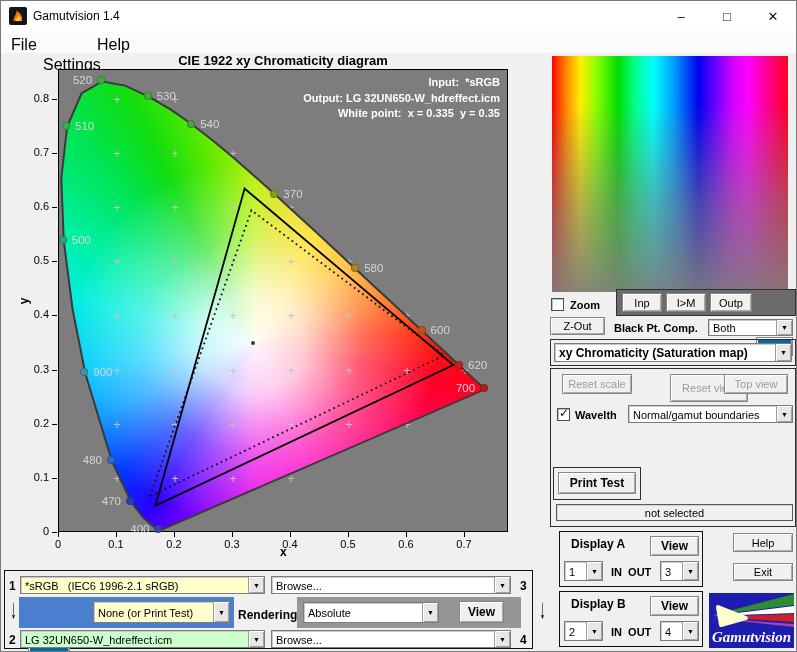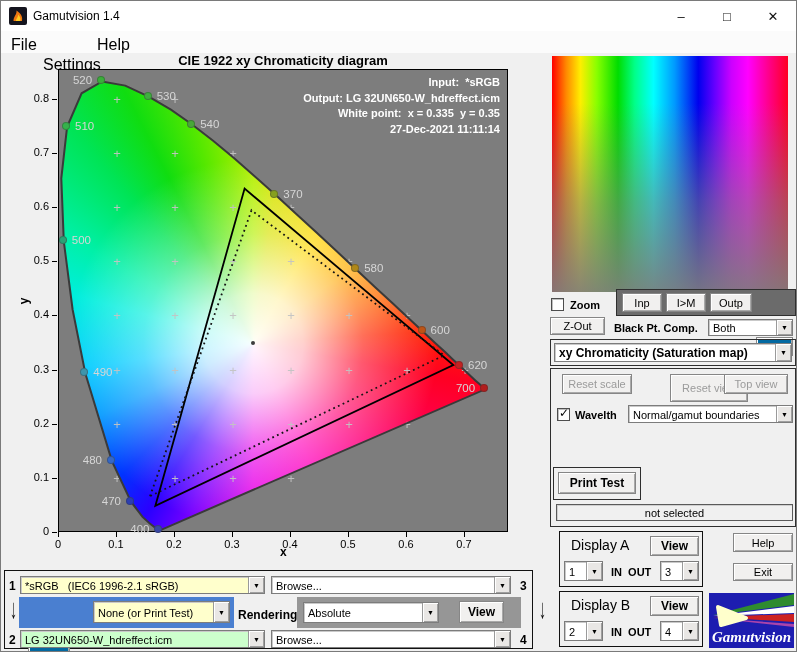--- a/index.html
+++ b/index.html
@@ -43,21 +43,21 @@
   .btn.disabled{color:#9b9b9b;}
   .combo{position:absolute;display:flex;background:#ffffff;border:1px solid #7c7c7c;box-shadow:inset 1px 1px 0 #c9c9c9;}
   .combo .cv{flex:1;padding:1px 0 0 4px;overflow:hidden;white-space:pre;font-size:11px;line-height:14px;align-self:center;}
   .combo .dd{width:16px;align-self:stretch;background:#e9e7e5;border-left:1px solid #9a9a9a;
     box-shadow:inset 1px 1px 0 #ffffff,inset -1px -1px 0 #9f9f9f;
     display:flex;align-items:center;justify-content:center;}
   .combo .dd::after{content:"▼";font-size:7px;color:#000;}
   .cb{position:absolute;width:13px;height:13px;background:#fff;border:1px solid #4d4d4d;box-shadow:inset 1px 1px 0 #bfbfbf;}
   .cb.checked::after{content:"✓";position:absolute;left:1px;top:-3px;font-size:12px;font-weight:bold;color:#000;}
   .lbl{position:absolute;font-size:11px;white-space:pre;font-weight:bold;}
-  .lbl.bold{font-weight:normal;font-size:14px;}
+  .lbl.bold{font-weight:bold;font-size:12px;}
   .frame{position:absolute;border:1px solid #2e2e2e;}
   .gradientpanel{position:absolute;left:551px;top:55px;width:236px;height:236px;
     background:
       linear-gradient(to bottom, rgba(125,125,125,0) 0%, rgba(125,125,125,0) 20%, rgba(125,125,125,0.55) 62%, rgba(126,125,124,0.92) 100%),
       linear-gradient(to right,#ff0000 0%,#ff8800 6%,#ffee00 12%,#88ff00 19%,#00dd00 28%,#00ff88 35%,#00ffff 43%,#0099ff 52%,#0000ee 62%,#6600ff 69%,#cc00ff 76%,#ff00ff 83%,#ff0088 92%,#ff0022 100%);
   }
   .btn-group-frame{position:absolute;left:615px;top:288px;width:180px;height:27px;background:#6b6b6b;border:1px solid #2f2f2f;}
   .statusbar{position:absolute;left:555px;top:503px;width:237px;height:17px;background:#f0f0f0;
     border:1px solid #5a5a5a;box-shadow:inset 1px 1px 0 #cfcfcf;display:flex;align-items:center;justify-content:center;}
   .bluepanel{position:absolute;left:18px;top:596px;width:215px;height:31px;background:#4a7fd0;}
@@ -149,38 +149,37 @@
         <span class="wl-label" style="top: 49.7513px; left: 16.0606px;">510</span>
         <span class="wl-dot" style="background: rgb(134, 160, 30); left: 211.36px; top: 119.82px;"></span>
         <span class="wl-label" style="top: 117.82px; left: 224.36px;">370</span>
         <span class="wl-dot" style="background: rgb(42, 162, 118); left: -0.244845px; top: 166.445px;"></span>
         <span class="wl-label" style="top: 164.445px; left: 12.7552px;">500</span>
         <span class="wl-dot" style="background: rgb(176, 136, 24); left: 292.197px; top: 194.496px;"></span>
         <span class="wl-label" style="top: 192.496px; left: 305.197px;">580</span>
         <span class="wl-dot" style="background: rgb(189, 84, 22); left: 358.595px; top: 256.284px;"></span>
         <span class="wl-label" style="top: 254.284px; left: 371.595px;">600</span>
         <span class="wl-dot" style="background: rgb(62, 149, 172); left: 21.3273px; top: 298.251px;"></span>
-        <span class="wl-label" style="top: 296.251px; left: 34.3273px;">490</span>
+        <span class="wl-label" style="top: 296.251px; left: 34.3273px;">900</span>
         <span class="wl-dot" style="background: rgb(196, 34, 34); left: 395.999px; top: 291.049px;"></span>
         <span class="wl-label" style="top: 289.049px; left: 408.999px;">620</span>
         <span class="wl-dot" style="background: rgb(178, 29, 29); left: 421.05px; top: 314.335px;"></span>
         <span class="wl-label" style="top: 312.335px; right: 31.9497px;">700</span>
         <span class="wl-dot" style="background: rgb(52, 104, 200); left: 47.9446px; top: 386.14px;"></span>
         <span class="wl-label" style="top: 384.14px; right: 405.055px;">480</span>
         <span class="wl-dot" style="background: rgb(44, 63, 178); left: 66.9652px; top: 426.7px;"></span>
         <span class="wl-label" style="top: 424.7px; right: 386.035px;">470</span>
         <span class="wl-dot" style="background: rgb(56, 71, 166); left: 95.4961px; top: 455.401px;"></span>
         <span class="wl-label" style="top: 453.401px; right: 357.504px;">400</span>
       </div>
     <div class="wp-dot" id="wpdot" style="left: 192.265px; top: 271.468px;"></div>
     <div class="annotation" id="annotation">
         <div class="ann-line">Input:  *sRGB</div>
         <div class="ann-line">Output: LG 32UN650-W_hdreffect.icm</div>
         <div class="ann-line">White point:  x = 0.335  y = 0.35</div>
-        <div class="ann-line">27-Dec-2021 11:11:14</div>
       </div>
   </div>
   <div id="ticklayer">
       <div class="tickmark" style="left: 57px; top: 531px; width: 1px; height: 5px;"></div>
       <span class="ticklabel" style="left: 57px; top: 537px; transform: translateX(-50%);">0</span>
       <div class="tickmark" style="left: 114.99px; top: 531px; width: 1px; height: 5px;"></div>
       <span class="ticklabel" style="left: 114.99px; top: 537px; transform: translateX(-50%);">0.1</span>
       <div class="tickmark" style="left: 172.979px; top: 531px; width: 1px; height: 5px;"></div>
       <span class="ticklabel" style="left: 172.979px; top: 537px; transform: translateX(-50%);">0.2</span>
       <div class="tickmark" style="left: 230.969px; top: 531px; width: 1px; height: 5px;"></div>

